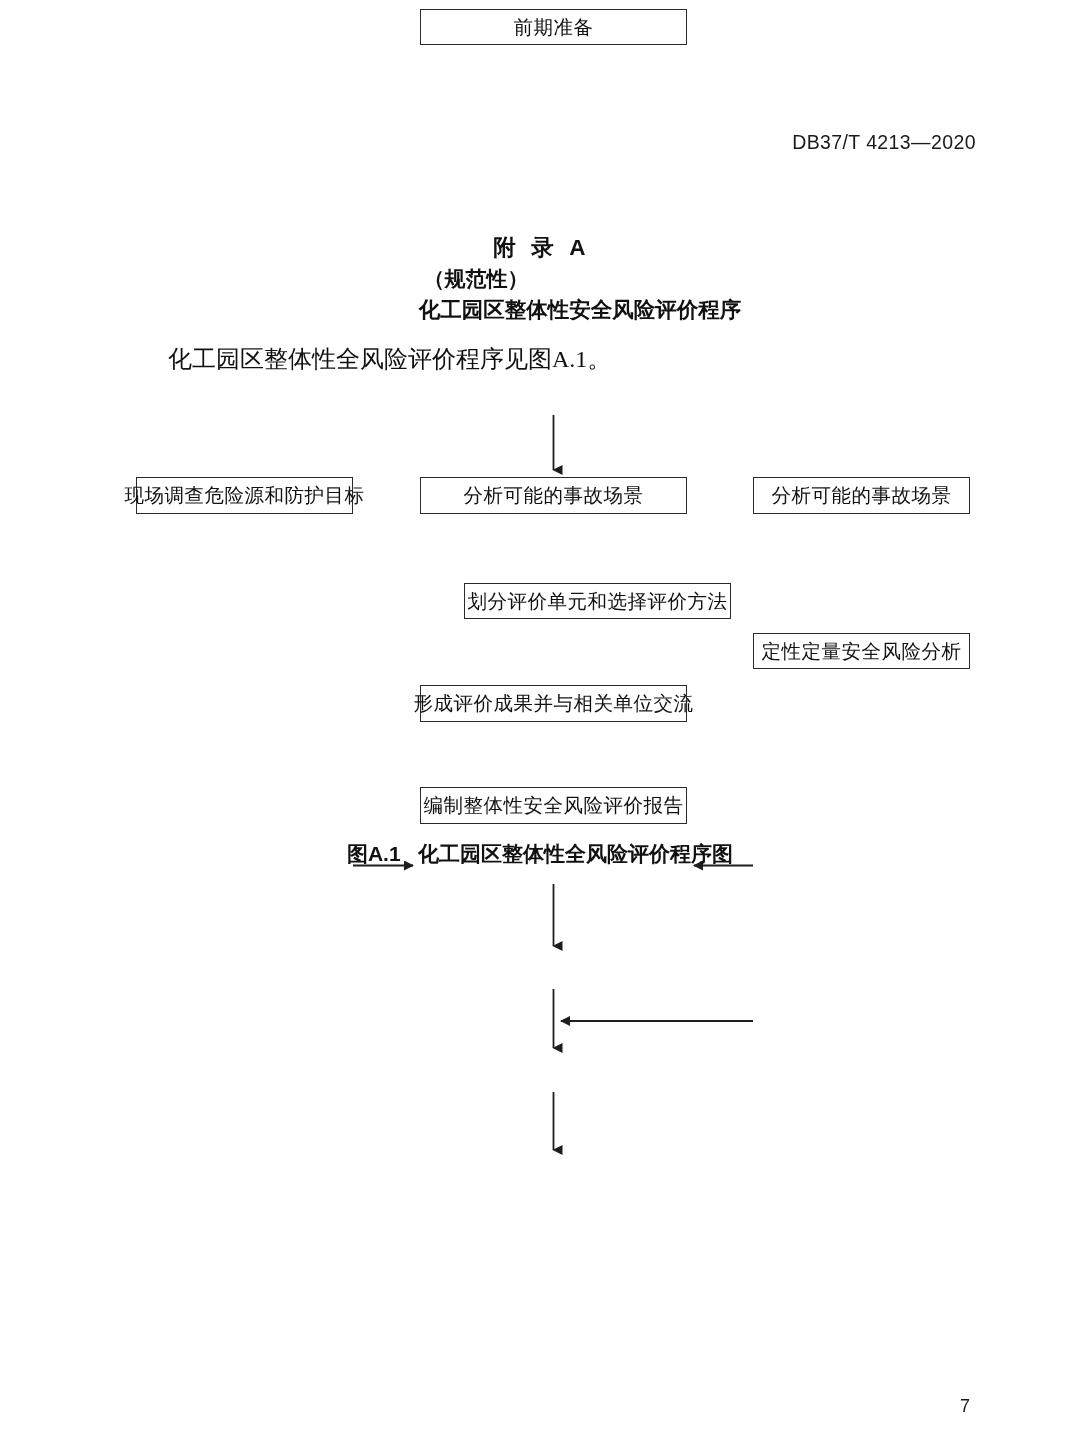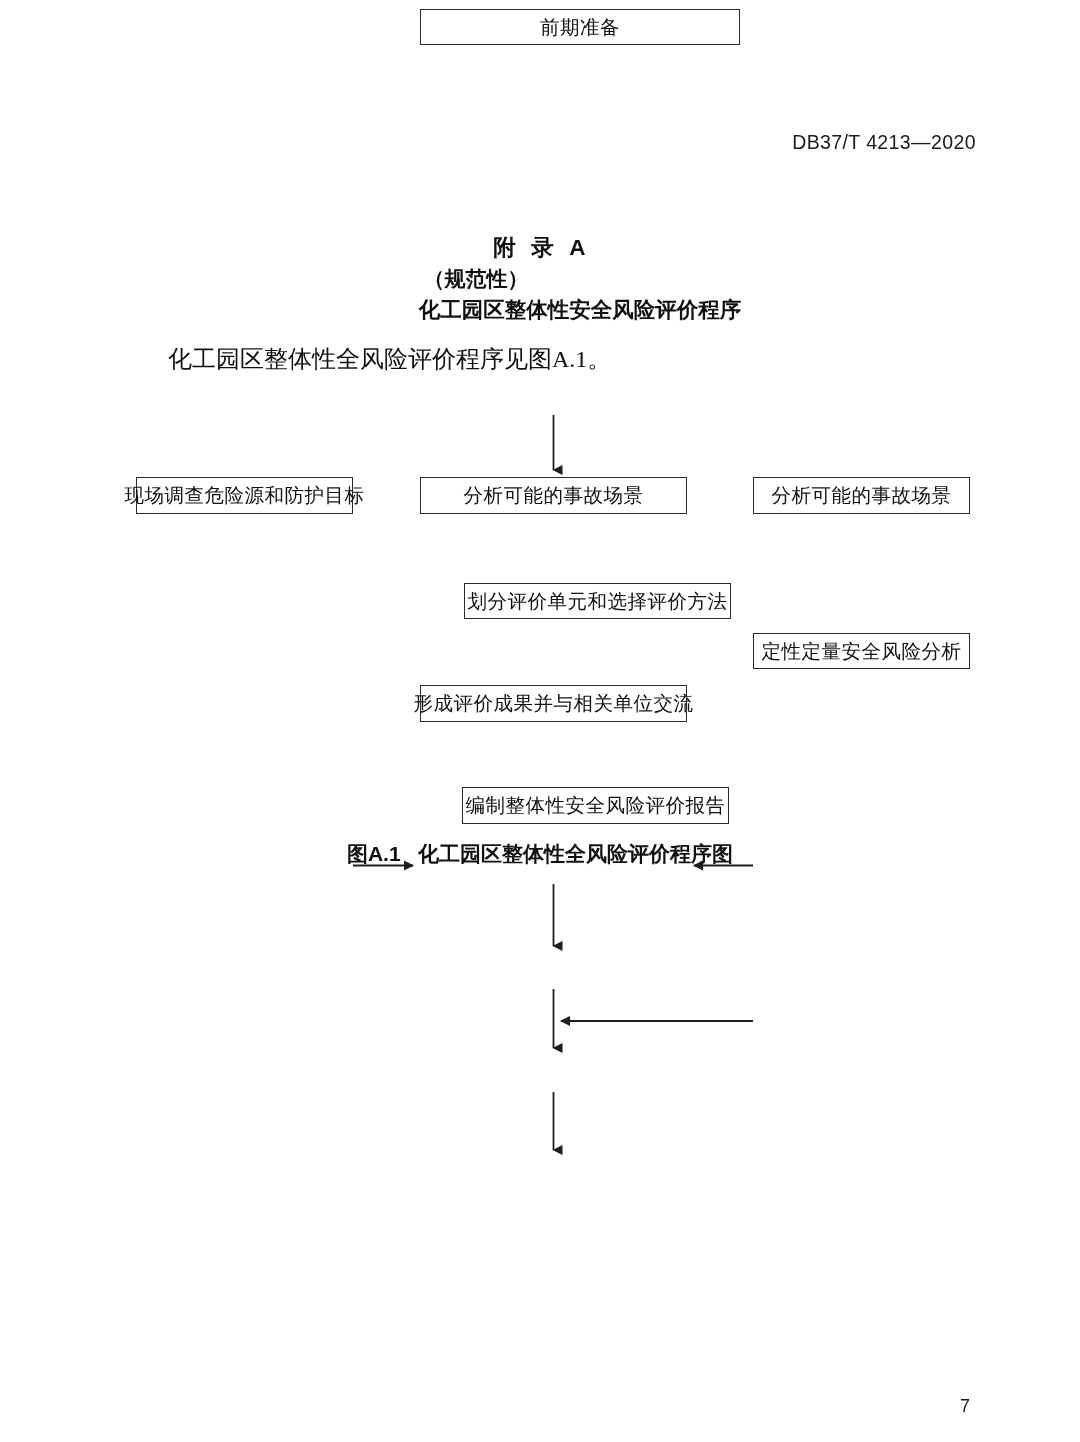--- a/index.html
+++ b/index.html
@@ -99,28 +99,28 @@
     display: flex;
     align-items: center;
     justify-content: center;
     font-family: "Liberation Serif", "DejaVu Serif", serif;
     font-size: 19.5px;
     color: #111;
     white-space: nowrap;
     letter-spacing: 0.5px;
   }
 
-  .fb-prep      { left: 420px; top: 9px;   width: 320px; height: 36px; }
+  .fb-prep      { left: 420px; top: 9px;   width: 267px; height: 36px; }
   .fb-identify  { left: 420px; top: 477px; width: 267px; height: 37px; }
   .fb-survey    { left: 136px; top: 477px; width: 217px; height: 37px; text-align: right; }
   .fb-scenario  { left: 753px; top: 477px; width: 217px; height: 37px; }
   .fb-unit      { left: 420px; top: 583px; width: 267px; height: 36px; margin-left: 44px; }
   .fb-quant     { left: 753px; top: 633px; width: 217px; height: 36px; }
   .fb-result    { left: 420px; top: 685px; width: 267px; height: 37px; }
-  .fb-report    { left: 420px; top: 787px; width: 267px; height: 37px; margin-left: 42px; }
+  .fb-report    { left: 420px; top: 787px; width: 267px; height: 37px; }
 
   
   #flow-chart .fbox { margin-top: -370px; }
 
   #flow-svg {
     position: absolute;
     left: 0;
     top: 0;
     width: 1080px;
     height: 1442px;

